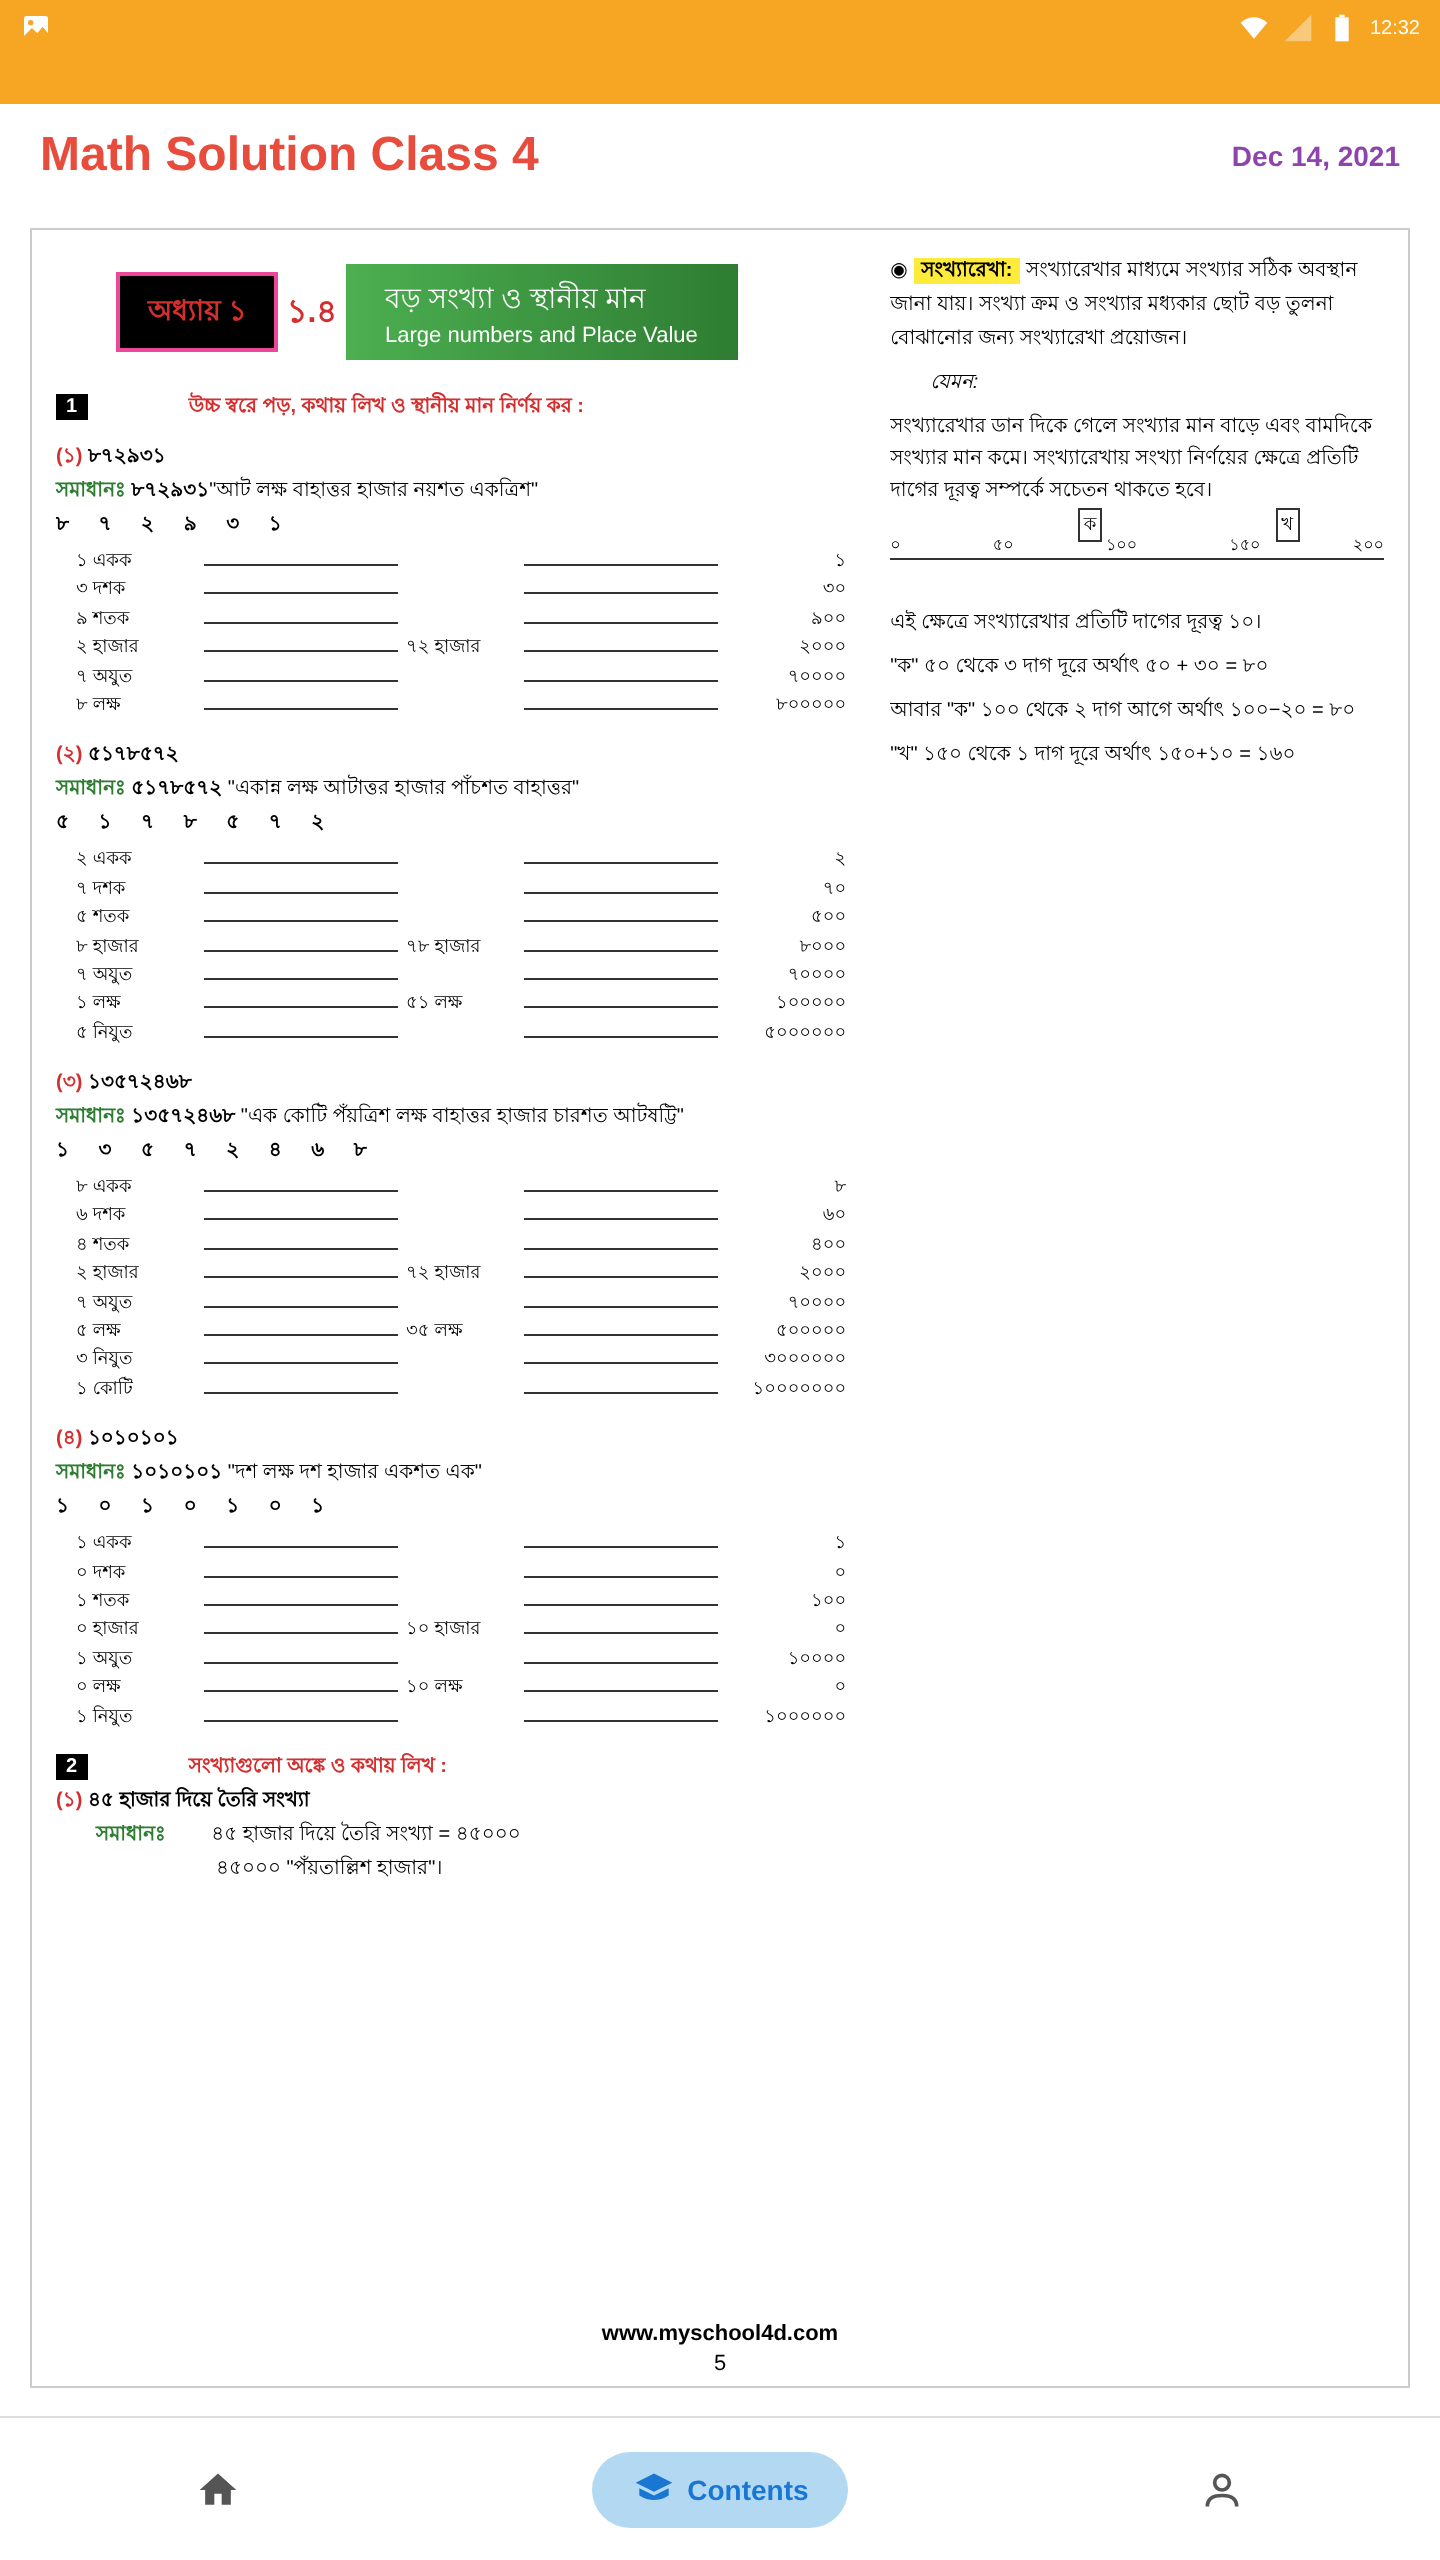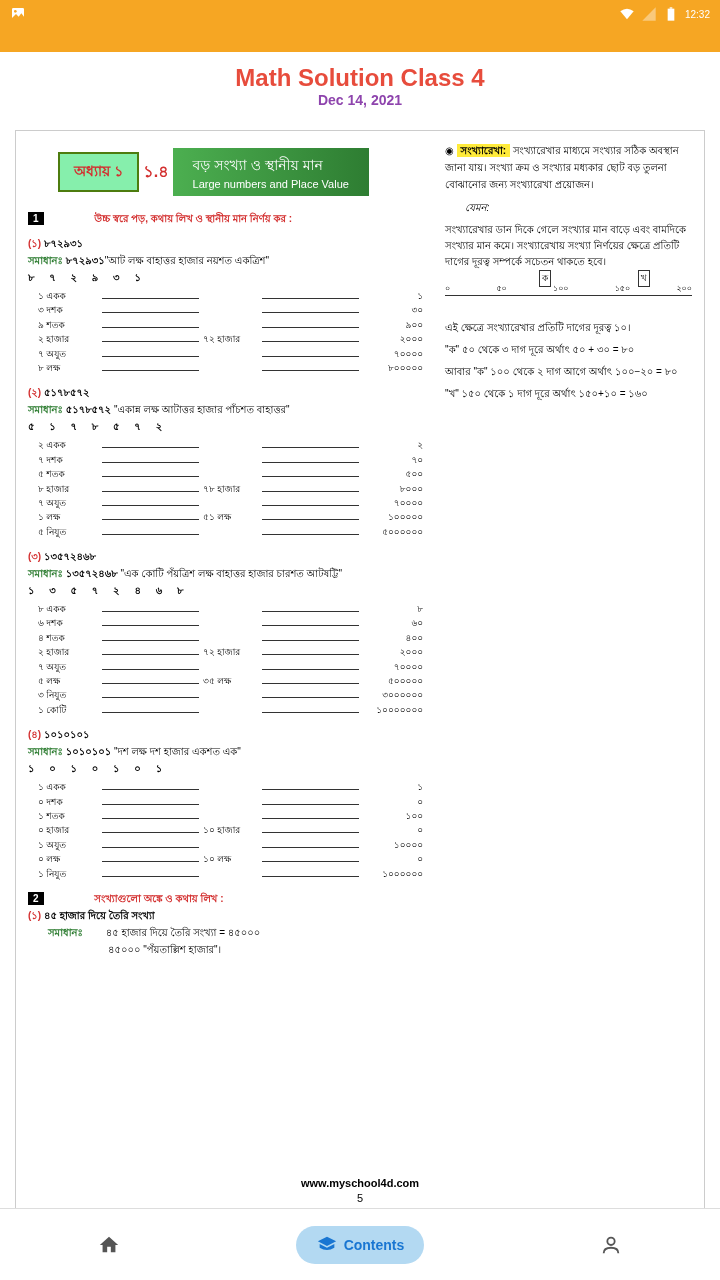--- a/index.html
+++ b/index.html
@@ -5,30 +5,30 @@
   * { margin: 0; padding: 0; box-sizing: border-box; }
   body { font-family: Arial, sans-serif; background: #fff; width: 720px; height: 1280px; overflow: hidden; }
   
   .status-bar { background: #f6a623; height: 28px; display: flex; align-items: center; justify-content: space-between; padding: 0 10px; color: #fff; font-size: 10px; }
   .status-left { display: flex; gap: 5px; }
   .status-right { display: flex; gap: 6px; align-items: center; }
   .status-icon { width: 16px; height: 16px; }
   
   .app-bar { background: #f6a623; height: 24px; }
   
-  .header { padding: 12px 20px; display: flex; justify-content: space-between; align-items: center; flex-direction: column; }
+  .header { padding: 12px 20px; display: flex; justify-content: space-between; align-items: center; }
   .title { color: #e74c3c; font-size: 24px; font-weight: bold; }
   .date { color: #8e44ad; font-size: 14px; font-weight: bold; }
   
   .content { border: 1px solid #ccc; margin: 10px 15px; padding: 12px; height: 1080px; display: flex; gap: 12px; position: relative; }
   .main-col { flex: 1.6; font-size: 10px; }
   .side-col { flex: 1; font-size: 10px; padding-left: 10px; }
   
   .chapter-banner { display: flex; align-items: center; gap: 0; margin: 5px 0 15px 30px; }
-  .chapter-badge { background: #86efac; border: 2px solid #4d7c0f; padding: 6px 14px; color: #d32f2f; font-weight: bold; font-size: 14px; }
+  .chapter-badge { background: #000000; border: 2px solid #ec4899; padding: 6px 14px; color: #d32f2f; font-weight: bold; font-size: 14px; }
   .chapter-title { background: linear-gradient(to right, #4caf50, #2e7d32); color: #fff; padding: 6px 20px; font-size: 14px; display: flex; flex-direction: column; }
   .chapter-sub { font-size: 11px; }
   .chapter-num { color: #d32f2f; font-weight: bold; font-size: 16px; padding: 0 4px; }
   
   .section-badge { background: #000; color: #fff; padding: 1px 5px; font-weight: bold; display: inline-block; font-size: 10px; }
   .section-title { color: #d32f2f; font-weight: bold; display: inline; margin-left: 48px; }
   
   .problem-num { color: #d32f2f; font-weight: bold; }
   .problem-val { font-weight: bold; text-align: center; }
   .solution-label { color: #2e7d32; font-weight: bold; }

